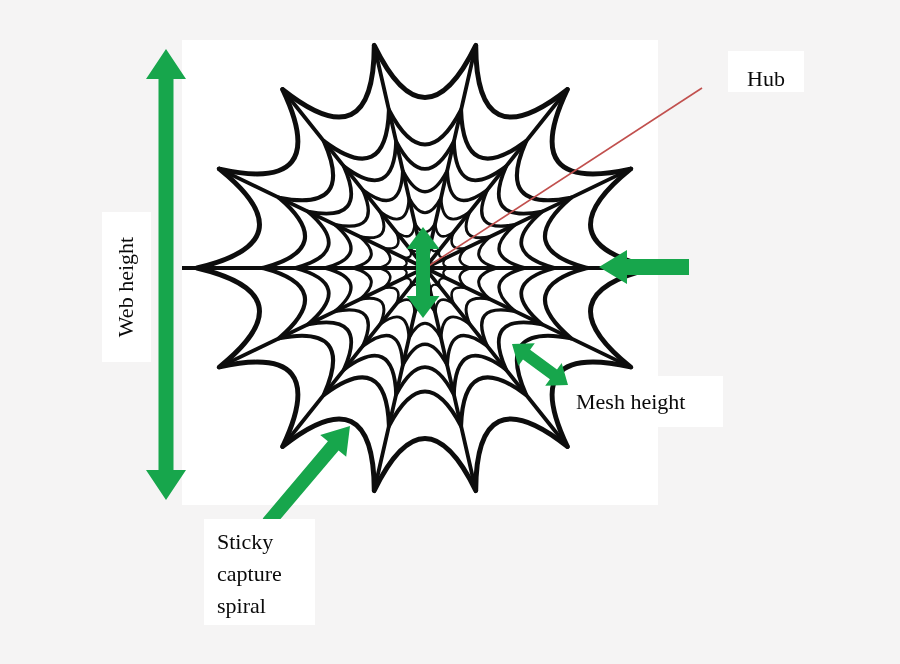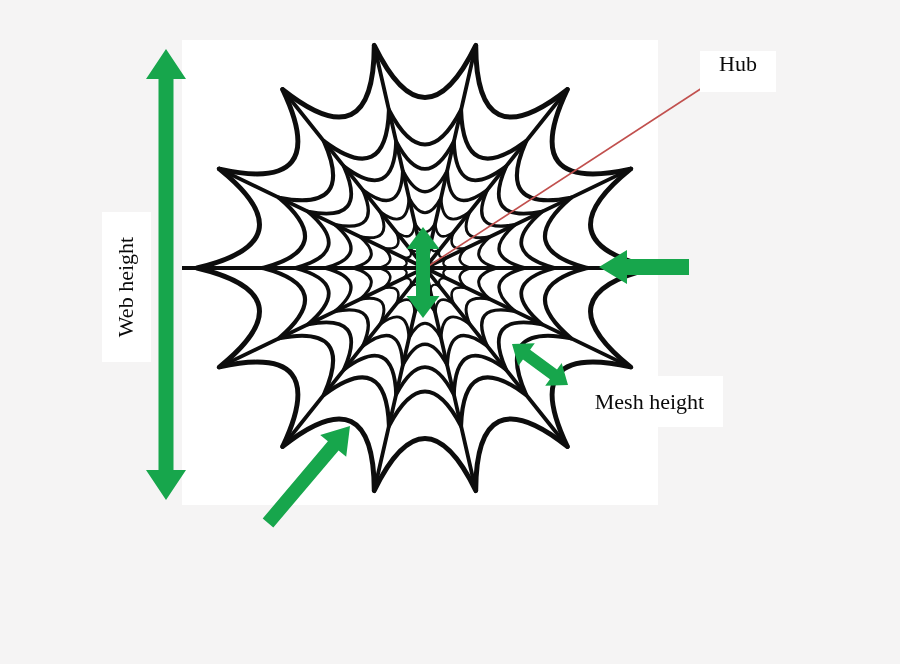--- a/index.html
+++ b/index.html
@@ -2,25 +2,25 @@
 <html><head>
 <meta charset="utf-8">
 <style>
   html,body{margin:0;padding:0;}
   body{width:900px;height:664px;overflow:hidden;font-family:"Liberation Serif",serif;}
   .page{position:relative;width:900px;height:664px;background:#f5f4f4;}
   .web-panel{position:absolute;left:182px;top:40px;width:476px;height:465px;background:#ffffff;z-index:1;}
   #web-svg{position:absolute;left:0;top:0;width:476px;height:465px;}
   #overlay{position:absolute;left:0;top:0;width:900px;height:664px;z-index:2;pointer-events:none;}
   .label{position:absolute;background:#ffffff;color:#0a0a0a;font-size:22px;z-index:3;}
-  #hub-label{left:700px;top:51px;width:76px;height:41px;display:flex;align-items:flex-start;justify-content:center;}
+  #hub-label{left:728px;top:51px;width:76px;height:41px;display:flex;align-items:flex-end;justify-content:center;}
   #web-height-label{left:102px;top:212px;width:49px;height:150px;display:flex;align-items:center;justify-content:center;}
   #web-height-label .vtext{transform:rotate(-90deg);white-space:nowrap;}
   #radial-thread-label{left:687px;top:233px;width:118px;height:78px;padding:8px 0 0 16px;line-height:31px;box-sizing:border-box;}
-  #mesh-height-label{left:576px;top:376px;width:147px;height:51px;display:flex;align-items:center;justify-content:center;}
+  #mesh-height-label{left:576px;top:376px;width:147px;height:51px;display:flex;align-items:center;}
   #sticky-label{left:204px;top:519px;width:111px;height:106px;padding:7px 0 0 13px;line-height:32px;box-sizing:border-box;}
 </style>
 </head>
 <body>
 
 <div class="page">
 
   <div class="web-panel">
     <svg id="web-svg" viewBox="0 0 476 465" xmlns="http://www.w3.org/2000/svg">
         <line x1="246" y1="228" x2="476" y2="228" stroke="#0d0d0d" stroke-width="3.8" stroke-linecap="round"></line>
@@ -63,14 +63,17 @@
 
   <div class="label" id="web-height-label">
     <span class="vtext">Web height</span>
   </div>
 
 
   <div class="label" id="mesh-height-label">
     <span>Mesh height</span>
   </div>
 
+  <div class="label" id="sticky-label">
+    <span>Sticky capture spiral</span>
+  </div>
 
 </div>
 
 </body></html>

